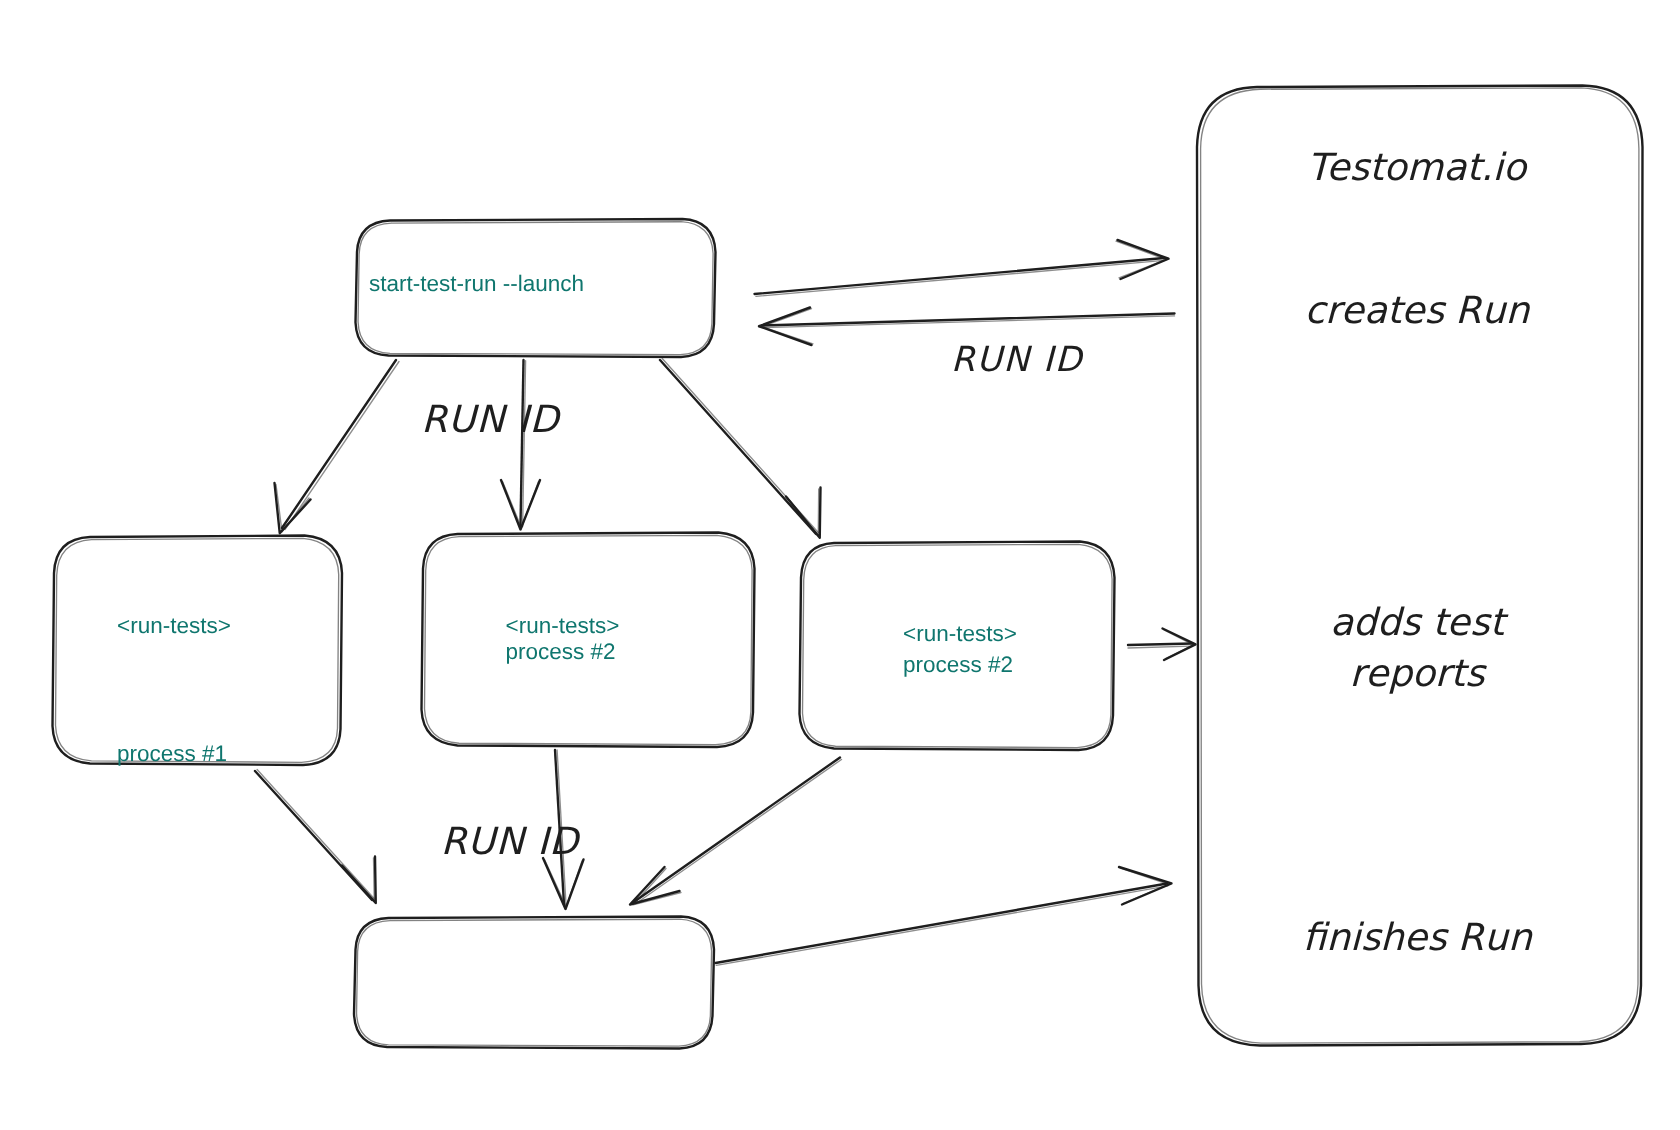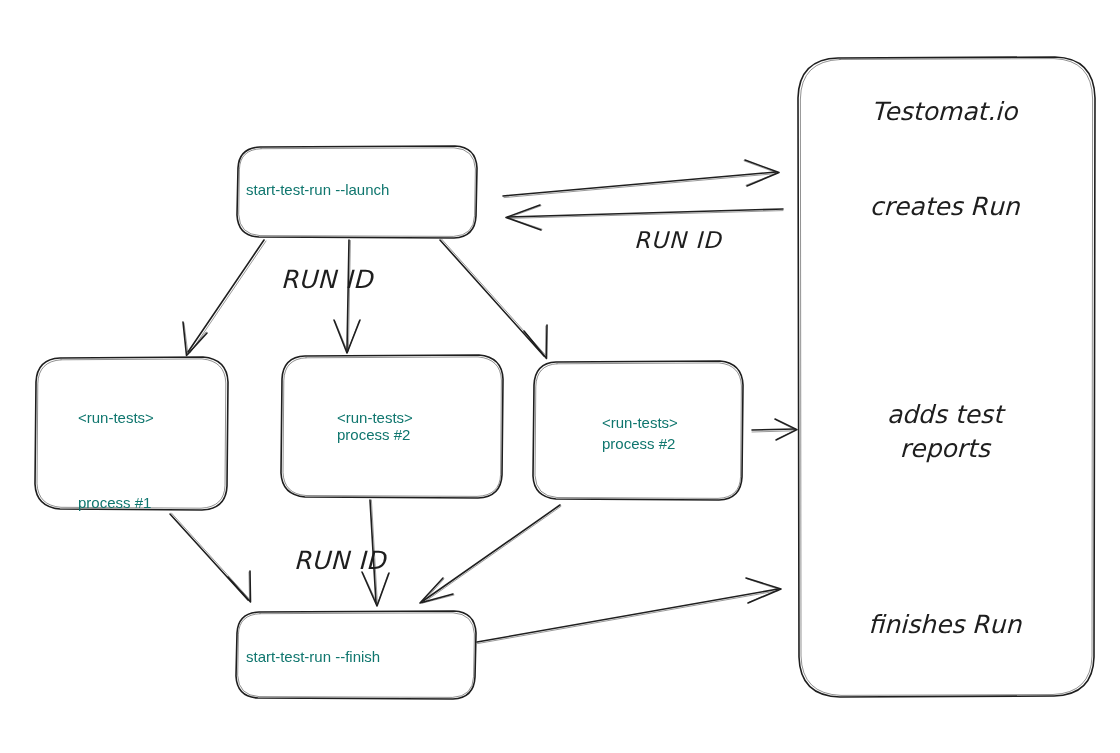--- a/index.html
+++ b/index.html
@@ -177,21 +177,20 @@
 
   <div class="node-label" style="left:78px; top:407px;">&lt;run-tests&gt;</div>
   <div class="node-label" style="left:78px; top:452px;margin-top:40px;">process #1</div>
 
   <div class="node-label" style="left:337px; top:407px;">&lt;run-tests&gt;</div>
   <div class="node-label" style="left:337px; top:412px;margin-top:12px;">process #2</div>
 
   <div class="node-label" style="left:602px; top:412px;">&lt;run-tests&gt;</div>
   <div class="node-label" style="left:602px; top:433px;">process #2</div>
 
-  <div class="node-label" style="left:246px; top:646px;">start-test-run --finish</div>
 
   <div class="panel-text" style="left:798px; top:95px; width:297px;">Testomat.io</div>
   <div class="panel-text" style="left:798px; top:190px; width:297px;">creates Run</div>
   <div class="panel-text" style="left:798px; top:398px; width:297px;">adds test</div>
   <div class="panel-text" style="left:798px; top:432px; width:297px;">reports</div>
   <div class="panel-text" style="left:798px; top:608px; width:297px;">finishes Run</div>
 
   <div class="hand-label edge" style="left:636px; top:224px;">RUN ID</div>
 
   <div class="hand-label big" style="left:283px; top:264px;">RUN ID</div>

